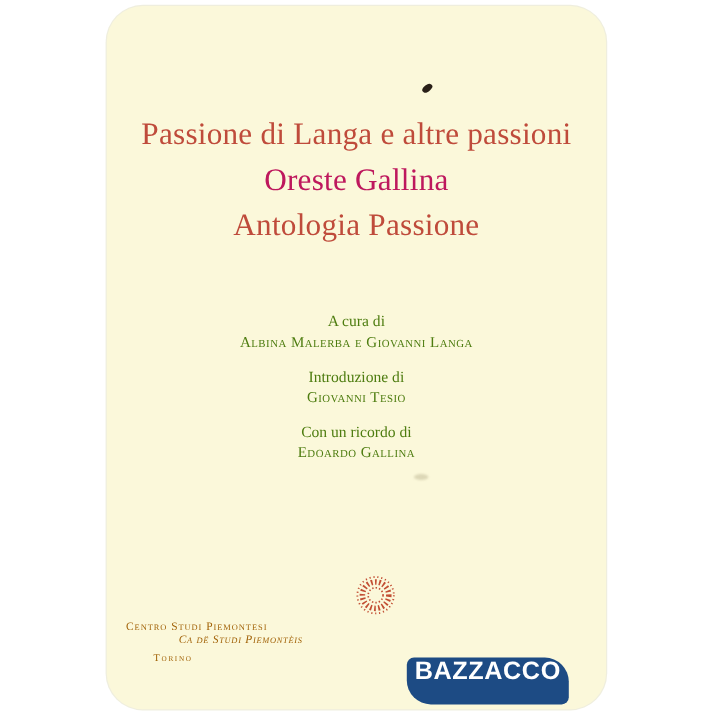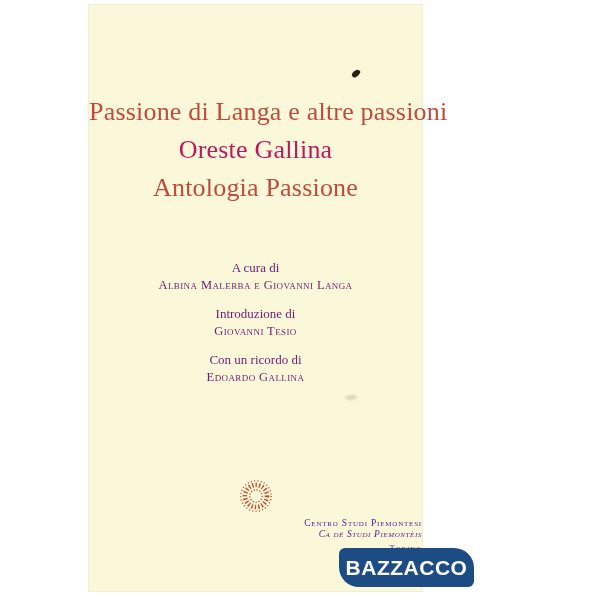--- a/index.html
+++ b/index.html
@@ -13,24 +13,25 @@
     height: 600px;
     background: #ffffff;
     overflow: hidden;
     font-family: "Liberation Serif", serif;
   }
   
   .cover {
     position: absolute;
     left: 89px;
     top: 5px;
-    width: 333px;
+    width: 416px;
     height: 586px;
     background: #fbf8da;
     box-shadow: 0 0 0 1px rgba(210, 205, 160, 0.35);
+    border-radius: 30px;
   }
   
   .ink-mark {
     position: absolute;
     left: 264px;
     top: 64px;
     width: 6px;
     height: 9px;
     background: #292018;
     border-radius: 70% 30% 60% 40%;
@@ -59,41 +60,41 @@
   .title-line { font-size: 26px; letter-spacing: 0.2px; }
   .title-red  { color: #bf4b3b; }
   .title-dark { color: #be185d; }
   
   .credits {
     position: absolute;
     top: 255px;
     left: 0;
     width: 100%;
     text-align: center;
-    color: #701a75;
+    color: #4d7c0f;
   }
   .credit-group { margin-bottom: 13px; }
   .credit-label {
     font-size: 13px;
     line-height: 16.5px;
   }
   .credit-names {
     font-size: 12.5px;
     line-height: 16.5px;
     font-variant: small-caps;
     letter-spacing: 0.4px;
   }
   
   .publisher {
     position: absolute;
     top: 474px;
-    left: 0;
+    left: 16px;
     width: 100%;
-    text-align: right;
-    color: #4c1d95;
+    text-align: left;
+    color: #a16207;
   }
   .emblem {
     display: block;
     margin: 0 auto 5px auto;
     width: 34px;
     height: 34px;
   }
   .pub-name {
     font-size: 9.5px;
     font-variant: small-caps;
@@ -119,21 +120,21 @@
   
   .badge {
     position: absolute;
     left: 339px;
     top: 548px;
     width: 135px;
     height: 39px;
     background: #1d4b84;
     border-radius: 6px 20px 6px 20px;
     display: flex;
-    align-items: center;
+    align-items: flex-start;
     justify-content: center;
   }
   .badge-label {
     font-family: "Liberation Sans", sans-serif;
     font-weight: bold;
     font-size: 21px;
     letter-spacing: 0.5px;
     color: #ffffff;
   }
 </style>

